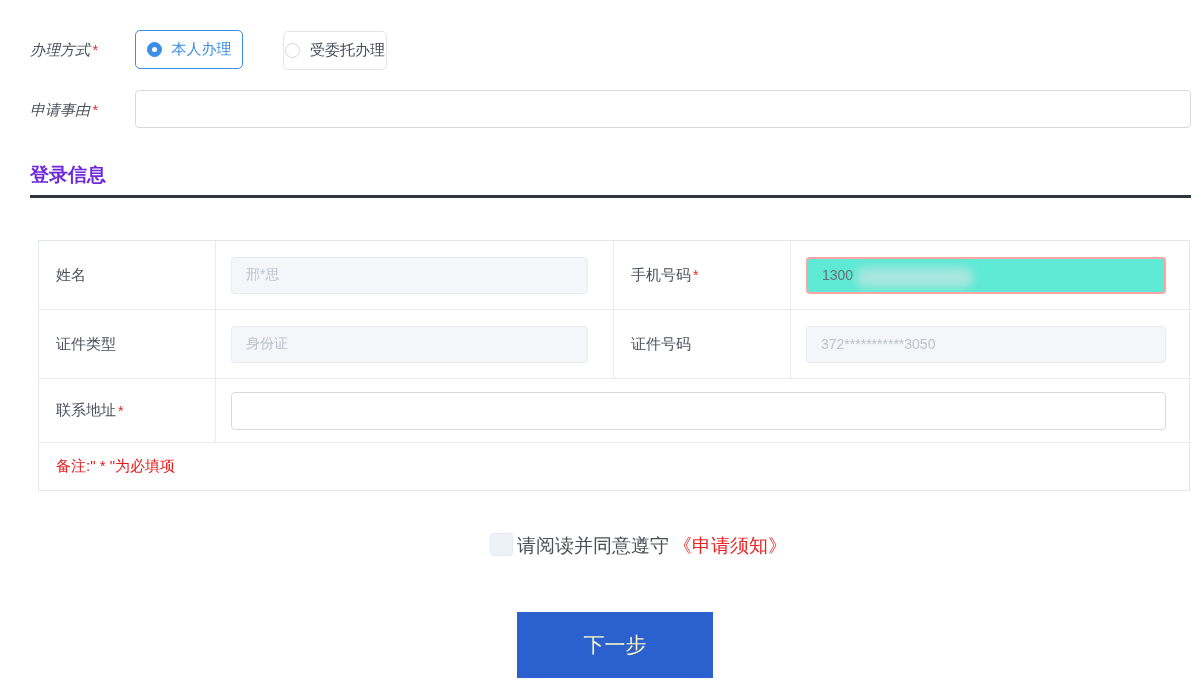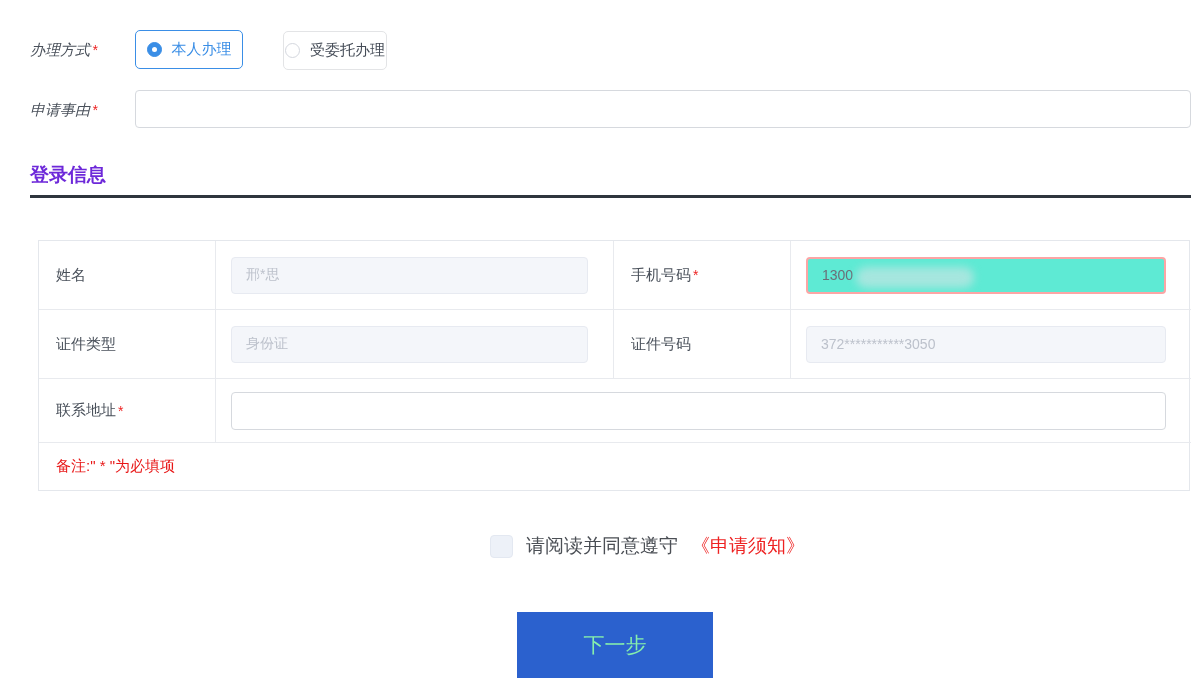--- a/index.html
+++ b/index.html
@@ -39,27 +39,27 @@
   .input-like { position:relative; height:37px; border-radius:4px; display:flex; align-items:center;
                 padding:0 14px; font-size:14px; width:100%; overflow:hidden; }
   .input-like.disabled { background:#f4f6fa; border:1px solid #e7eaf1; color:#bcc1cb; }
   .input-like.editable { background:#5eead4; border:2px solid #fca5a5; color:#6a6f78; }
   .smudge { position:absolute; left:48px; top:8px; width:118px; height:21px; border-radius:10px;
             background:rgba(226,228,232,0.55); filter:blur(4px); }
   .note-cell { grid-column:1 / 5; padding-left:17px; font-size:15px; color:#e81717; }
   .addr-cell { grid-column:2 / 5; }
 
   
-  .agreement { position:absolute; left:458px; top:533px; display:flex; align-items:center; gap:13px;padding-left:32px; }
+  .agreement { position:absolute; left:458px; top:533px; display:flex; align-items:flex-start; gap:4px;padding-left:32px; }
   .checkbox { width:23px; height:23px; border-radius:4px; background:#edf1f8; border:1px solid #e3e8f1; cursor:pointer; }
   .agree-text { font-size:19px; color:#4b4f55; }
   .agree-link { font-size:19px; color:#ee2222; cursor:pointer; }
 
   .next-btn { position:absolute; left:517px; top:612px; width:196px; height:66px; background:#2b61ce;
-              border:none; color:#86efac; font-size:21px; display:flex; align-items:center; justify-content:center;
+              border:none; color:#fef9c3; font-size:21px; display:flex; align-items:center; justify-content:center;
               cursor:pointer; font-family:Liberation Sans, sans-serif; }
 </style>
 </head>
 <body>
 
 <div class="page">
 
   <div class="field-label" style="left:30px; top:41px;">
     <span>办理方式</span><span class="req">*</span>
   </div>

